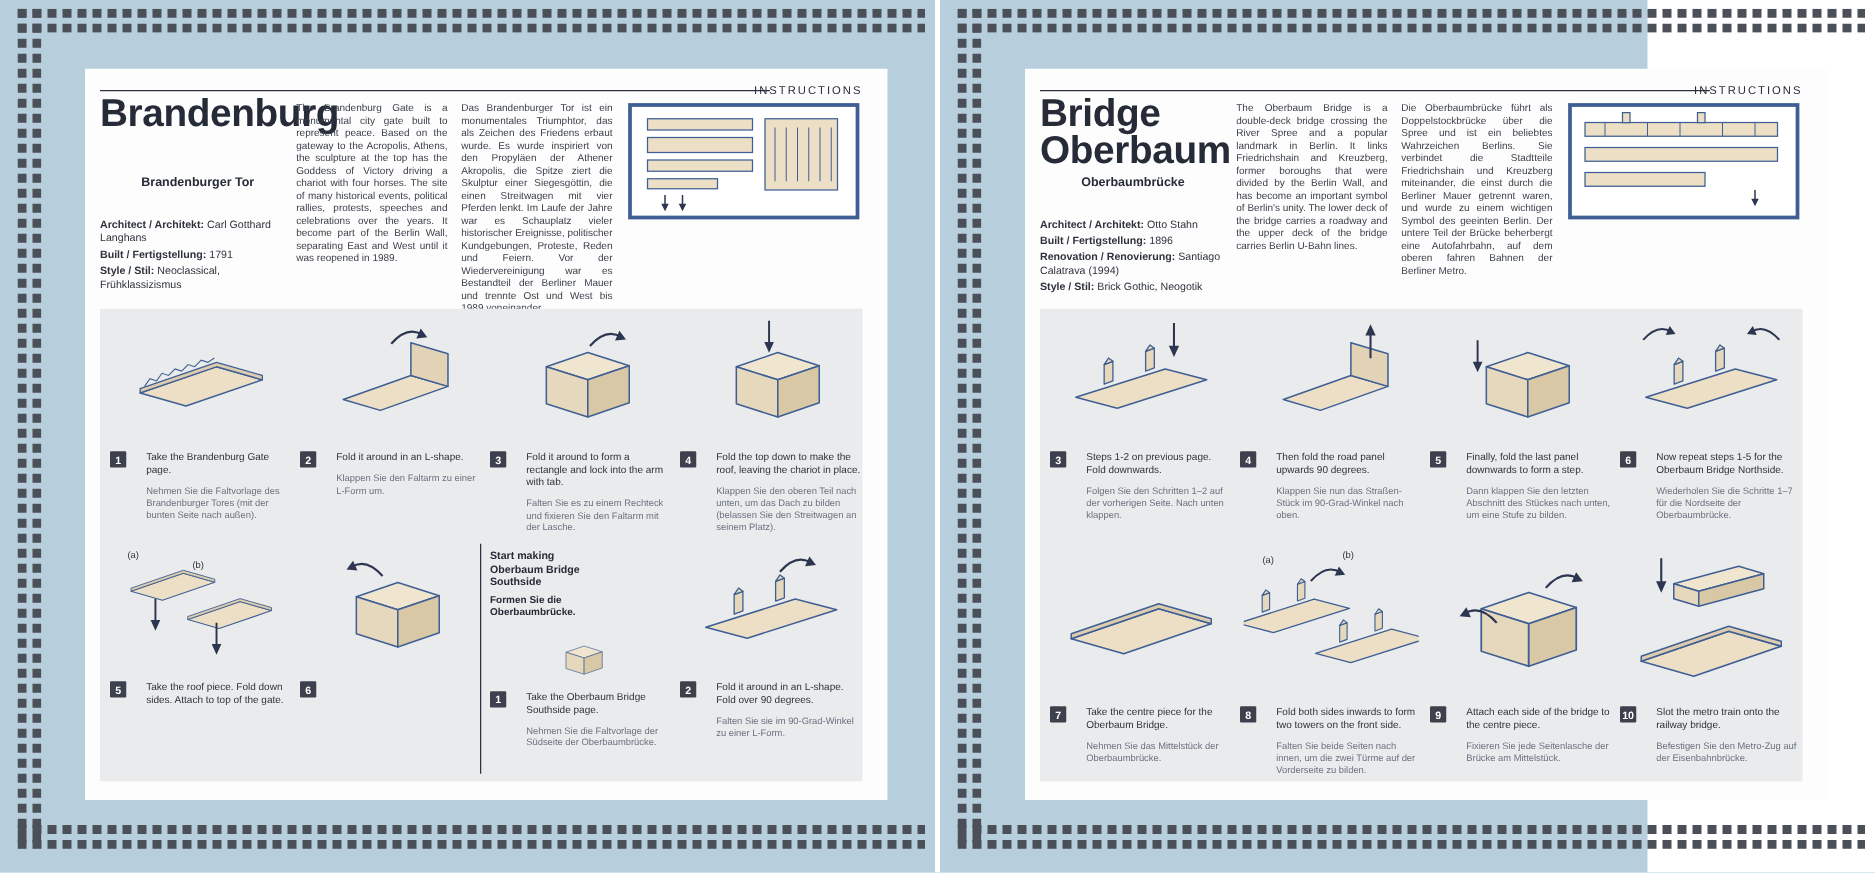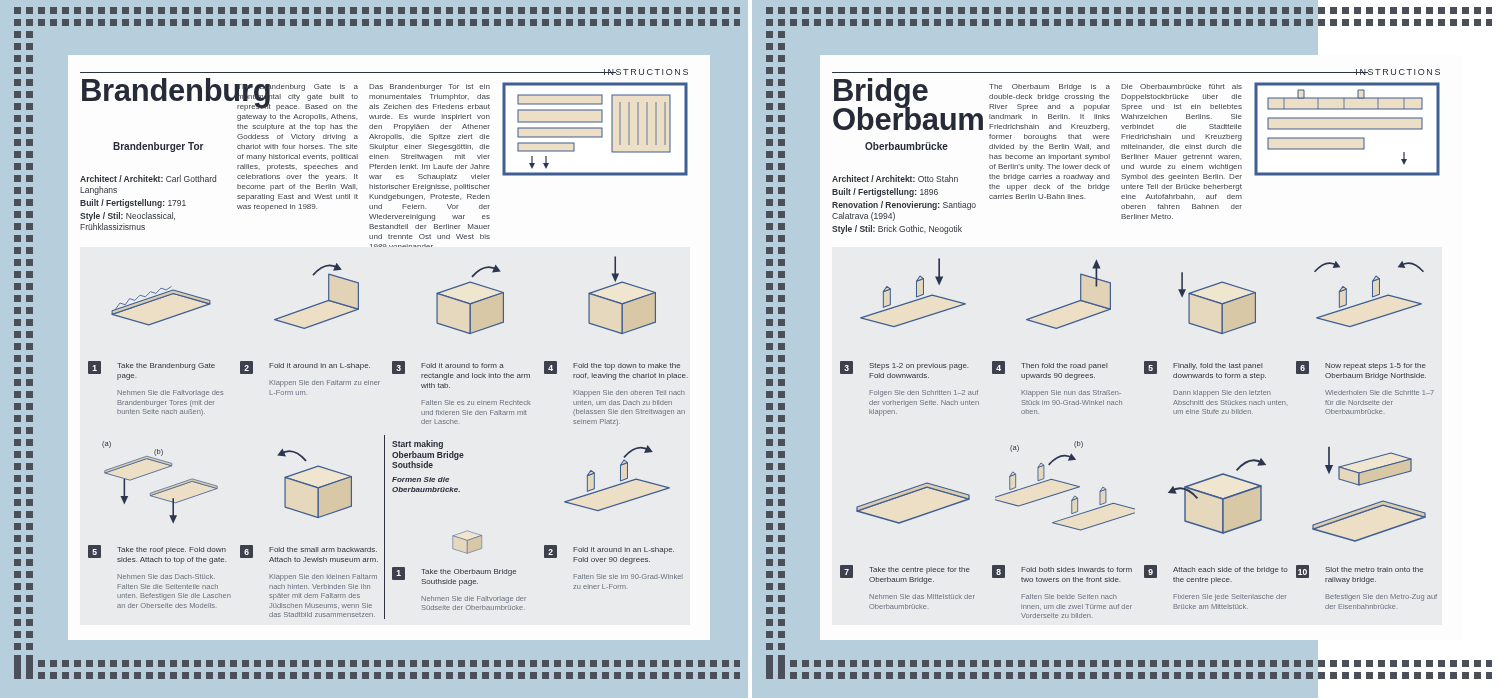--- a/index.html
+++ b/index.html
@@ -40,23 +40,23 @@
   .illo.tall{height:118px;margin-bottom:8px;}
   .illo.small{height:42px;margin-bottom:6px;}
   .illo svg.illo-svg{height:100%;width:140px;display:block;margin:0 auto;}
   .illo.small svg.illo-svg{width:80px;}
   .ann{position:absolute;font-size:7.5px;color:#2e333c;}
   .step{display:flex;align-items:flex-start;}
   .badge{flex:0 0 auto;width:13px;height:13px;background:var(--badge-bg,#3c414d);color:#ffffff;font-size:8.5px;font-weight:bold;display:flex;align-items:center;justify-content:center;border-radius:1px;}
   .stx{margin-left:16px;width:118px;}
   .stx .en{font-size:8px;line-height:10px;color:#2e333c;}
   .stx .de{margin-top:7px;font-size:7.5px;line-height:9.5px;color:#6a7280;}
-  .section-head{margin-bottom:24px;}
+  .section-head{margin-bottom:10px;}
   .section-head .en{font-size:8.5px;line-height:10.5px;font-weight:bold;color:var(--ink,#262b38);white-space:pre-line;}
-  .section-head .de{margin-top:4px;font-size:8px;line-height:10px;font-weight:bold;font-style:italic;color:var(--ink,#262b38);white-space:pre-line;}
+  .section-head .de{margin-top:4px;font-size:8px;line-height:10px;font-weight:bold;color:var(--ink,#262b38);white-space:pre-line;}
   .panel-divider{position:absolute;left:304px;top:188px;width:1px;height:184px;background:#2c3240;}
 </style>
 </head>
 <body>
 
 <svg width="0" height="0" style="position:absolute" aria-hidden="true">
   <defs>
     <symbol id="s-flat" viewBox="0 0 140 110">
       <polygon points="14,68 84,44 126,56 56,80" fill="var(--paper-beige,#ecdfc6)" stroke="var(--accent-blue,#3f5f94)" stroke-width="1.4" stroke-linejoin="round"></polygon>
       <polygon points="14,64 84,40 126,52 126,56 84,44 14,68" fill="#ddcdae" stroke="var(--accent-blue,#3f5f94)" stroke-width="1.2" stroke-linejoin="round"></polygon>
@@ -223,40 +223,35 @@
               <use href="#s-flat" x="-4" y="-8" width="96" height="76"></use>
               <use href="#s-flat" x="48" y="18" width="96" height="76"></use>
               <use href="#s-arrow-st" x="22" y="44" width="12" height="32"></use>
               <use href="#s-arrow-st" x="78" y="66" width="12" height="32"></use>
             </svg>
           </div>
           <div class="step">
             <div class="badge">5</div>
             <div class="stx">
                 <div class="en">Take the roof piece. Fold down sides. Attach to top of the gate.</div>
-                <div class="de">Nehmen Sie das Dach-Stück. Falten Sie die Seitenteile nach unten. Befestigen Sie die Laschen an der Oberseite des Modells.</div>
               </div>
           </div>
         </div>
 
         <div class="cell c2 r2">
           <div class="illo">
             <svg class="illo-svg" viewBox="0 0 140 110">
               <use href="#s-box" width="140" height="110"></use>
               <g transform="translate(140,0) scale(-1,1)">
                   <use href="#s-arrow" x="74" y="6" width="40" height="24"></use>
                 </g>
             </svg>
           </div>
           <div class="step">
             <div class="badge">6</div>
-            <div class="stx">
-                <div class="en">Fold the small arm backwards. Attach to Jewish museum arm.</div>
-                <div class="de">Klappen Sie den kleinen Faltarm nach hinten. Verbinden Sie ihn später mit dem Faltarm des Jüdischen Museums, wenn Sie das Stadtbild zusammensetzen.</div>
-              </div>
           </div>
         </div>
 
         <div class="panel-divider"></div>
 
         <div class="cell c3 r2">
           <div class="section-head">
             <div class="en">Start making
 Oberbaum Bridge
 Southside</div>

